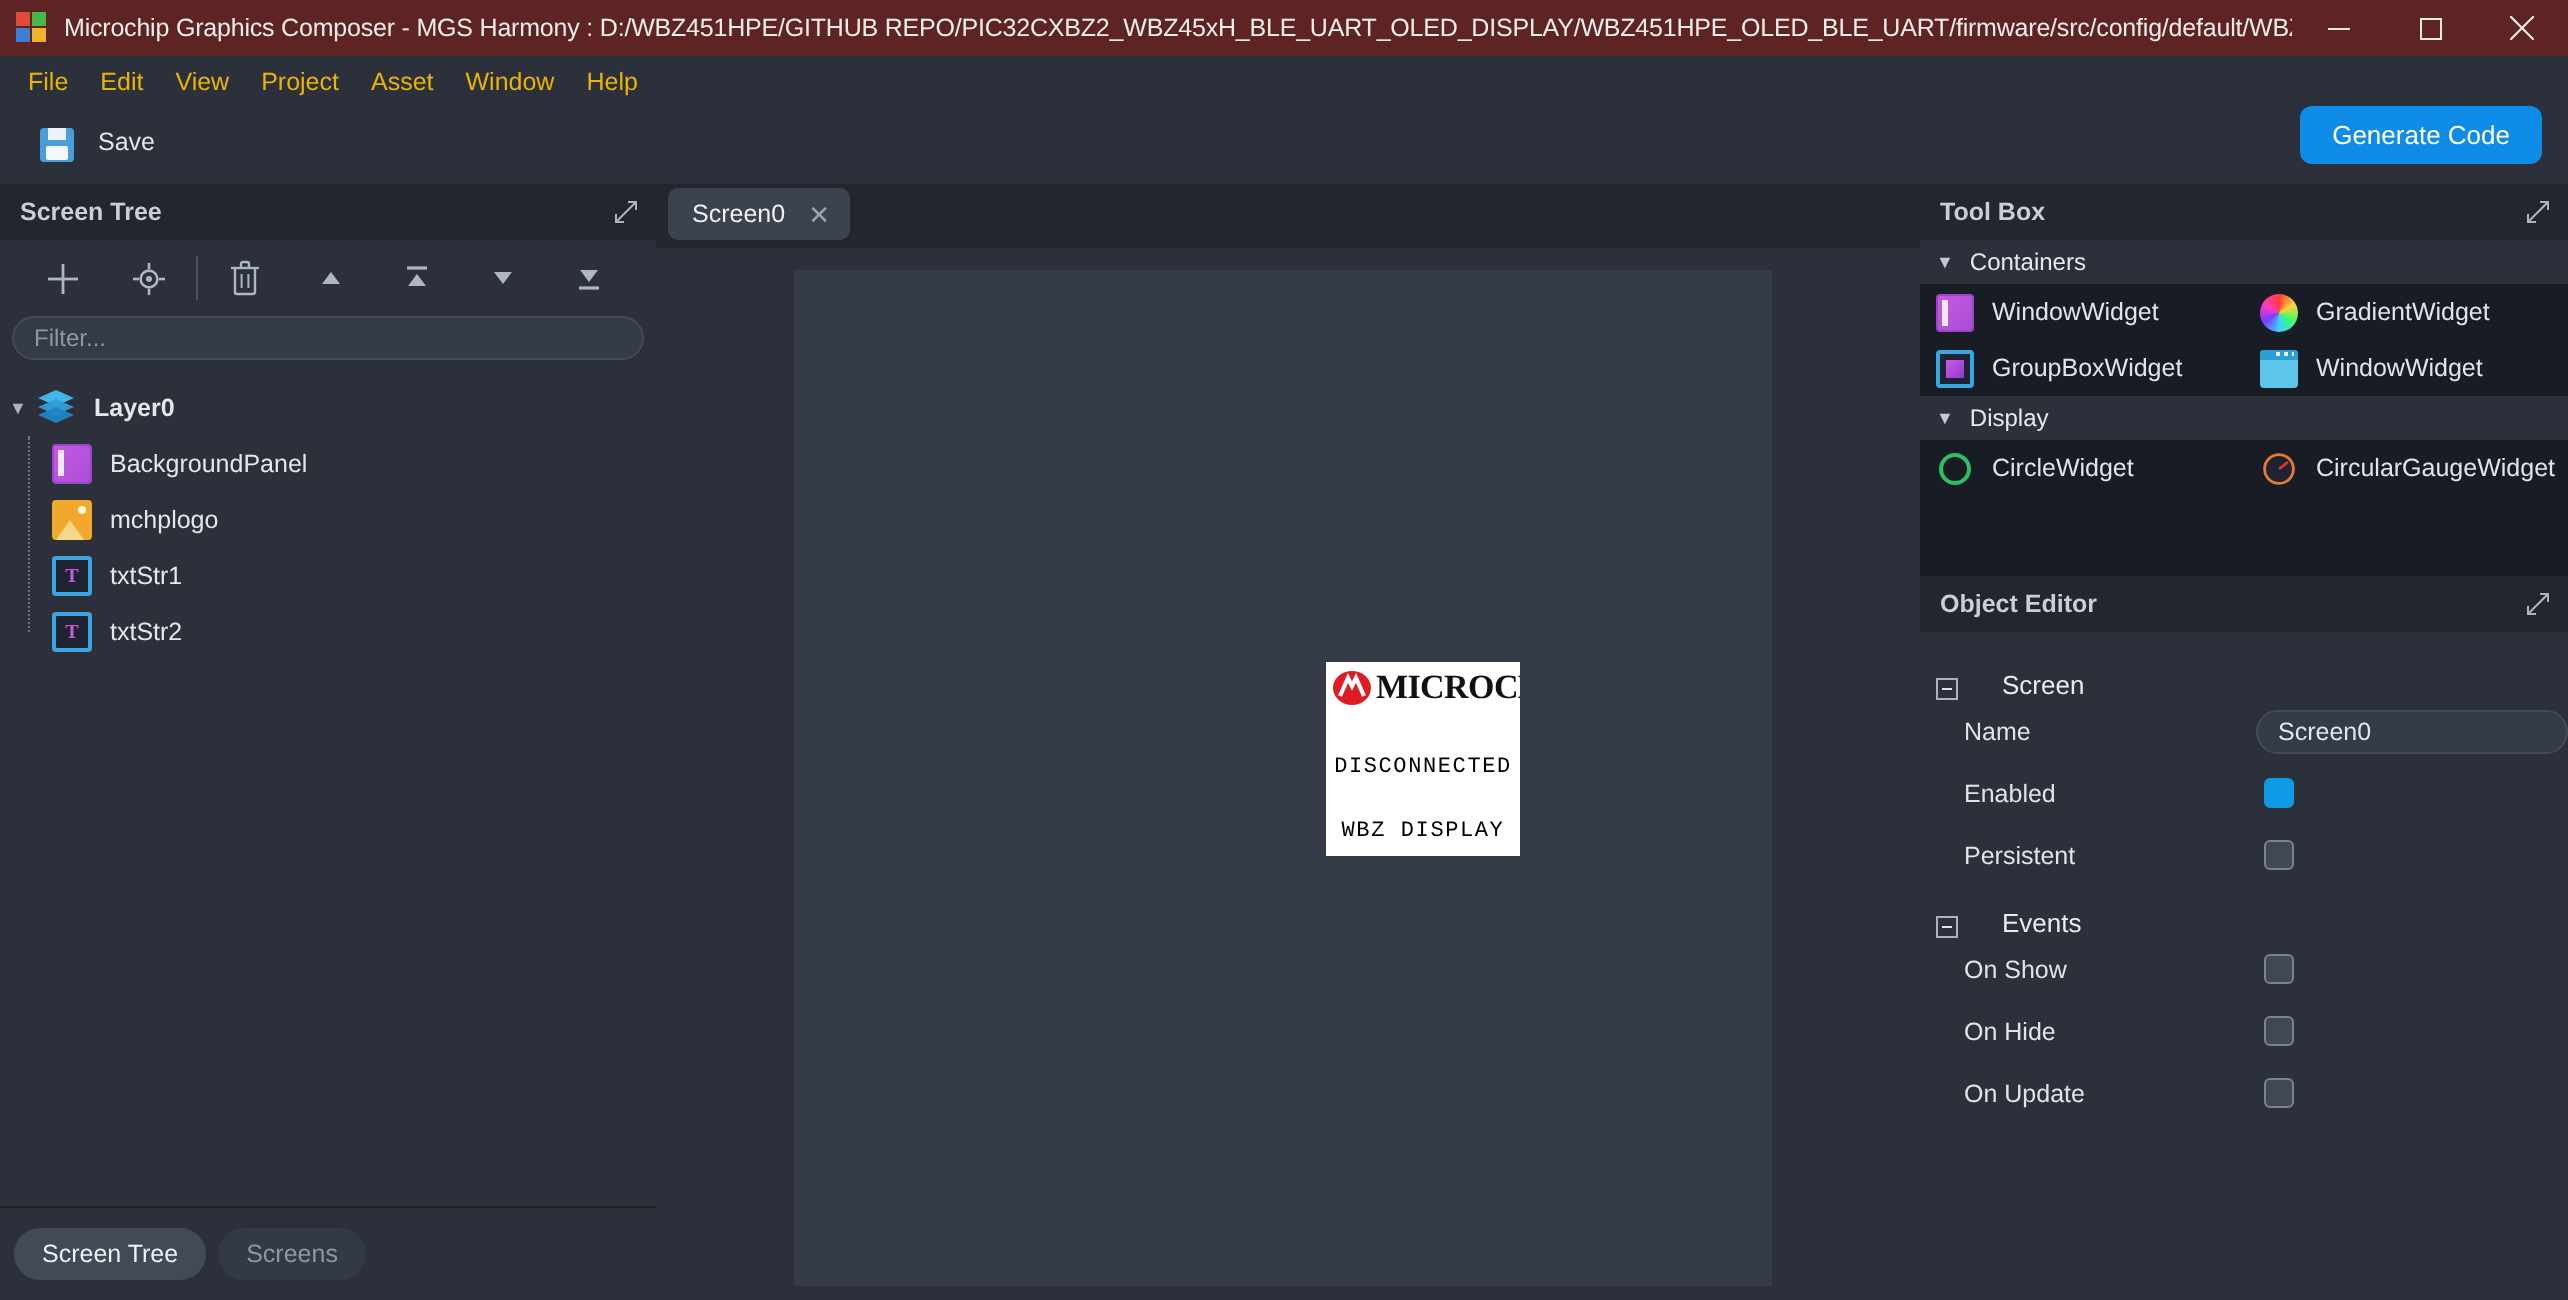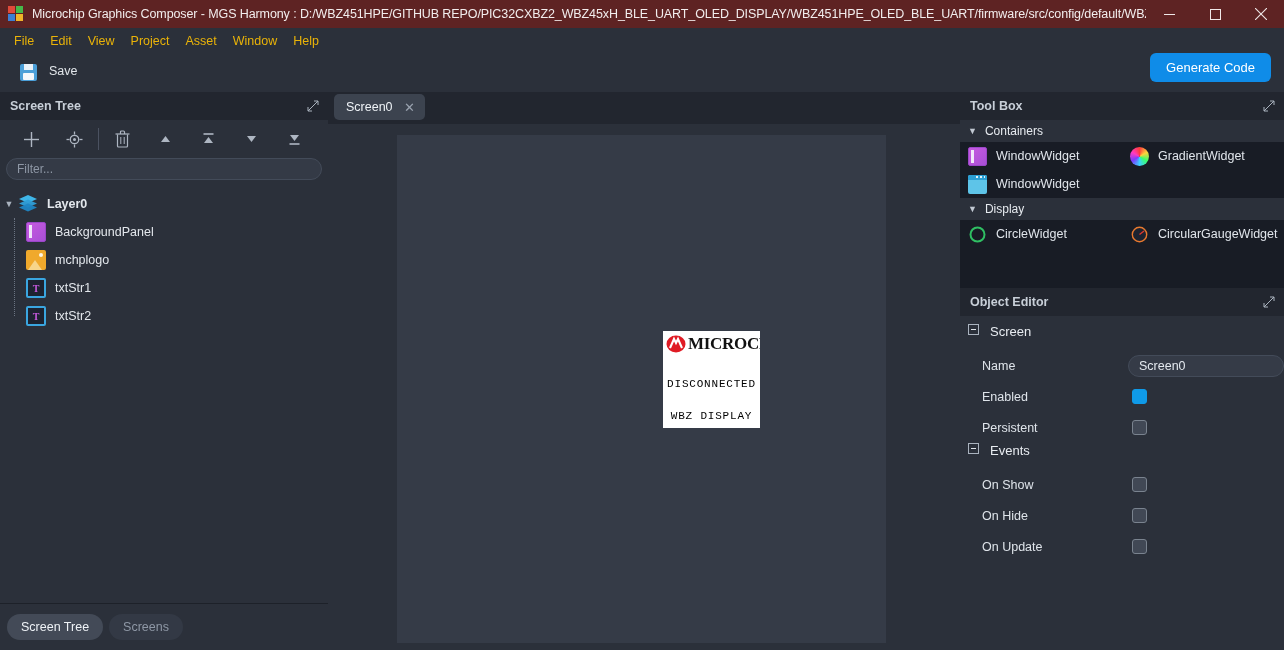--- a/index.html
+++ b/index.html
@@ -238,21 +238,21 @@
   .wico-window::before { content:""; position:absolute; left:0; top:0; width:100%; height:5px; background:#2b9fd4; }
   .wico-window::after { content:""; position:absolute; right:2px; top:1px; width:9px; height:2px;
     background: repeating-linear-gradient(90deg,#dff2fa 0 2px, transparent 2px 4px); }
 
   #objeditor {
     position: absolute; left: 0; top: 196px; width: 324px; height: 406px;
     background: #2b303a;
   }
   #oe-body { padding-top: 8px; }
   .oe-group {
-    display: flex; align-items: flex-start; gap: 11px; height: 26px; padding-left: 8px;
+    display: flex; align-items: flex-end; gap: 22px; height: 26px; padding-left: 8px;
   }
   .oe-group .minus {
     width: 11px; height: 11px; border: 1px solid #aab3bf; color: #d6dbe2;
     display:flex; align-items:center; justify-content:center; font-size: 12px; line-height:1;
     background:#2b303a; position:relative;
   }
   .oe-group .minus::after {
     content:""; position:absolute; left:2px; top:4px; width:5px; height:1px; background:#dfe4ea;
   }
   .oe-group .gtitle { font-size: 13px; color: #e8ecf1; }
@@ -478,20 +478,24 @@
           <span class="tname">WindowWidget</span>
         </div>
         <div class="tool-cell">
           <span class="wico wico-gradient"></span>
           <span class="tname">GradientWidget</span>
         </div>
       </div>
 
       <div class="tool-row">
         <div class="tool-cell">
+          <span class="wico wico-groupbox"></span>
+          <span class="tname">GroupBoxWidget</span>
+        </div>
+        <div class="tool-cell">
           <span class="wico wico-window"></span>
           <span class="tname">WindowWidget</span>
         </div>
       </div>
 
       <div class="group-header">
         <span class="gcaret">▼</span>
         <span class="gname">Display</span>
       </div>
 

